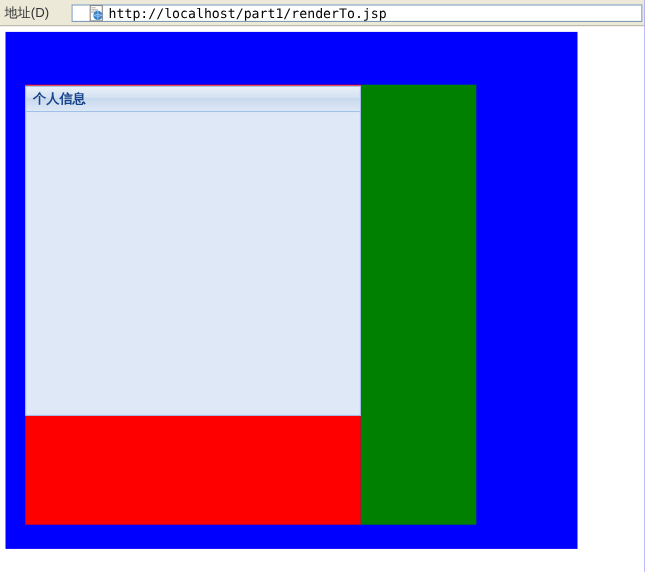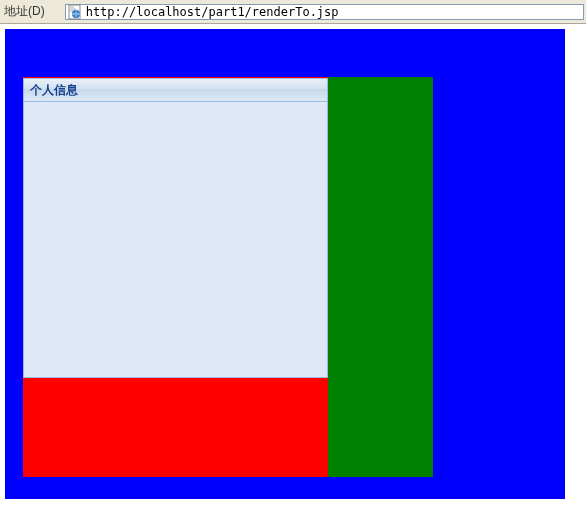--- a/index.html
+++ b/index.html
@@ -23,21 +23,21 @@
       color: #333;
       padding: 0 20px 0 2px;
     }
     .addr-box {
       flex: 1;
       height: 16px;
       background: #fff;
       border: 1px solid #7f9db9;
       display: flex;
       align-items: center;
-      padding: 0 1px;
+      padding: 0 14px;
     }
     .addr-icon {
       width: 16px;
       height: 16px;
       display: flex;
       align-items: center;
       justify-content: center;
       margin-right: 3px;
     }
     .addr-url {
@@ -52,21 +52,21 @@
     .page-area {
       position: relative;
       width: 586px;
       height: 496px;
       background: #fff;
     }
     .blue-container {
       position: absolute;
       left: 5px;
       top: 5px;
-      width: 560px;
+      width: 520px;
       height: 470px;
       background: #0000ff;
     }
     .red-box {
       position: absolute;
       left: 18px;
       top: 48px;
       width: 305px;
       height: 400px;
       background: #ff0000;

